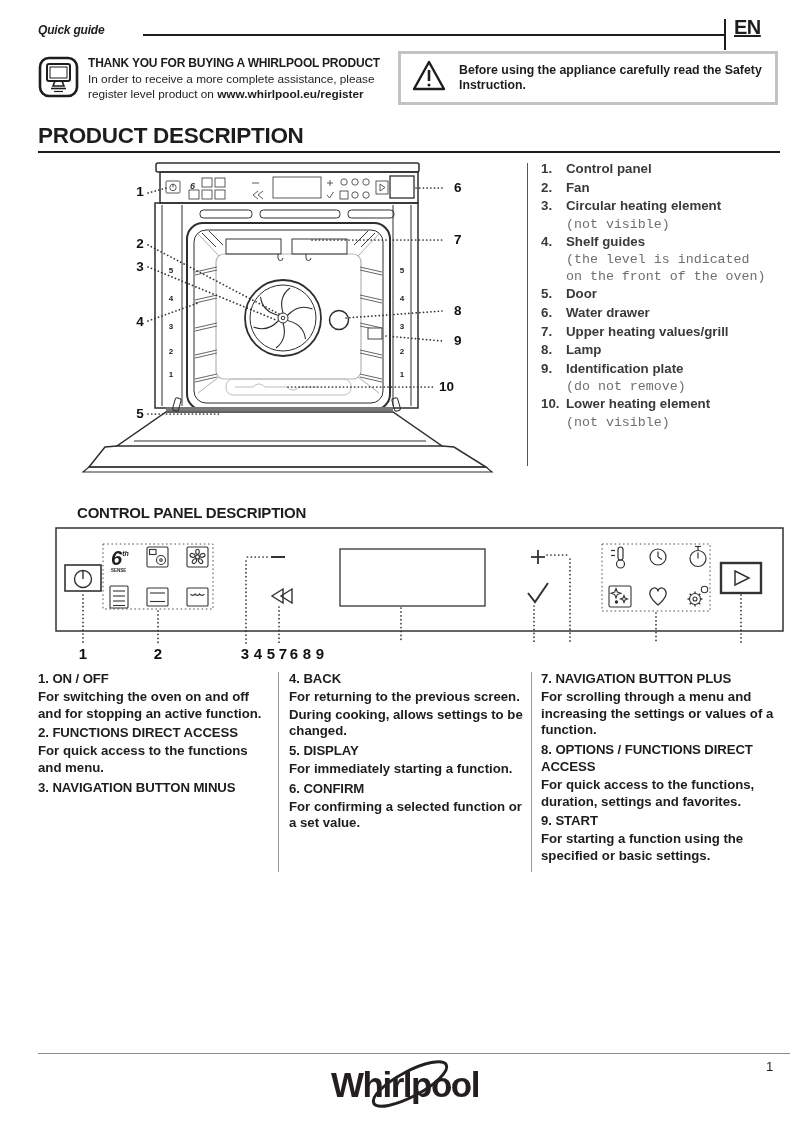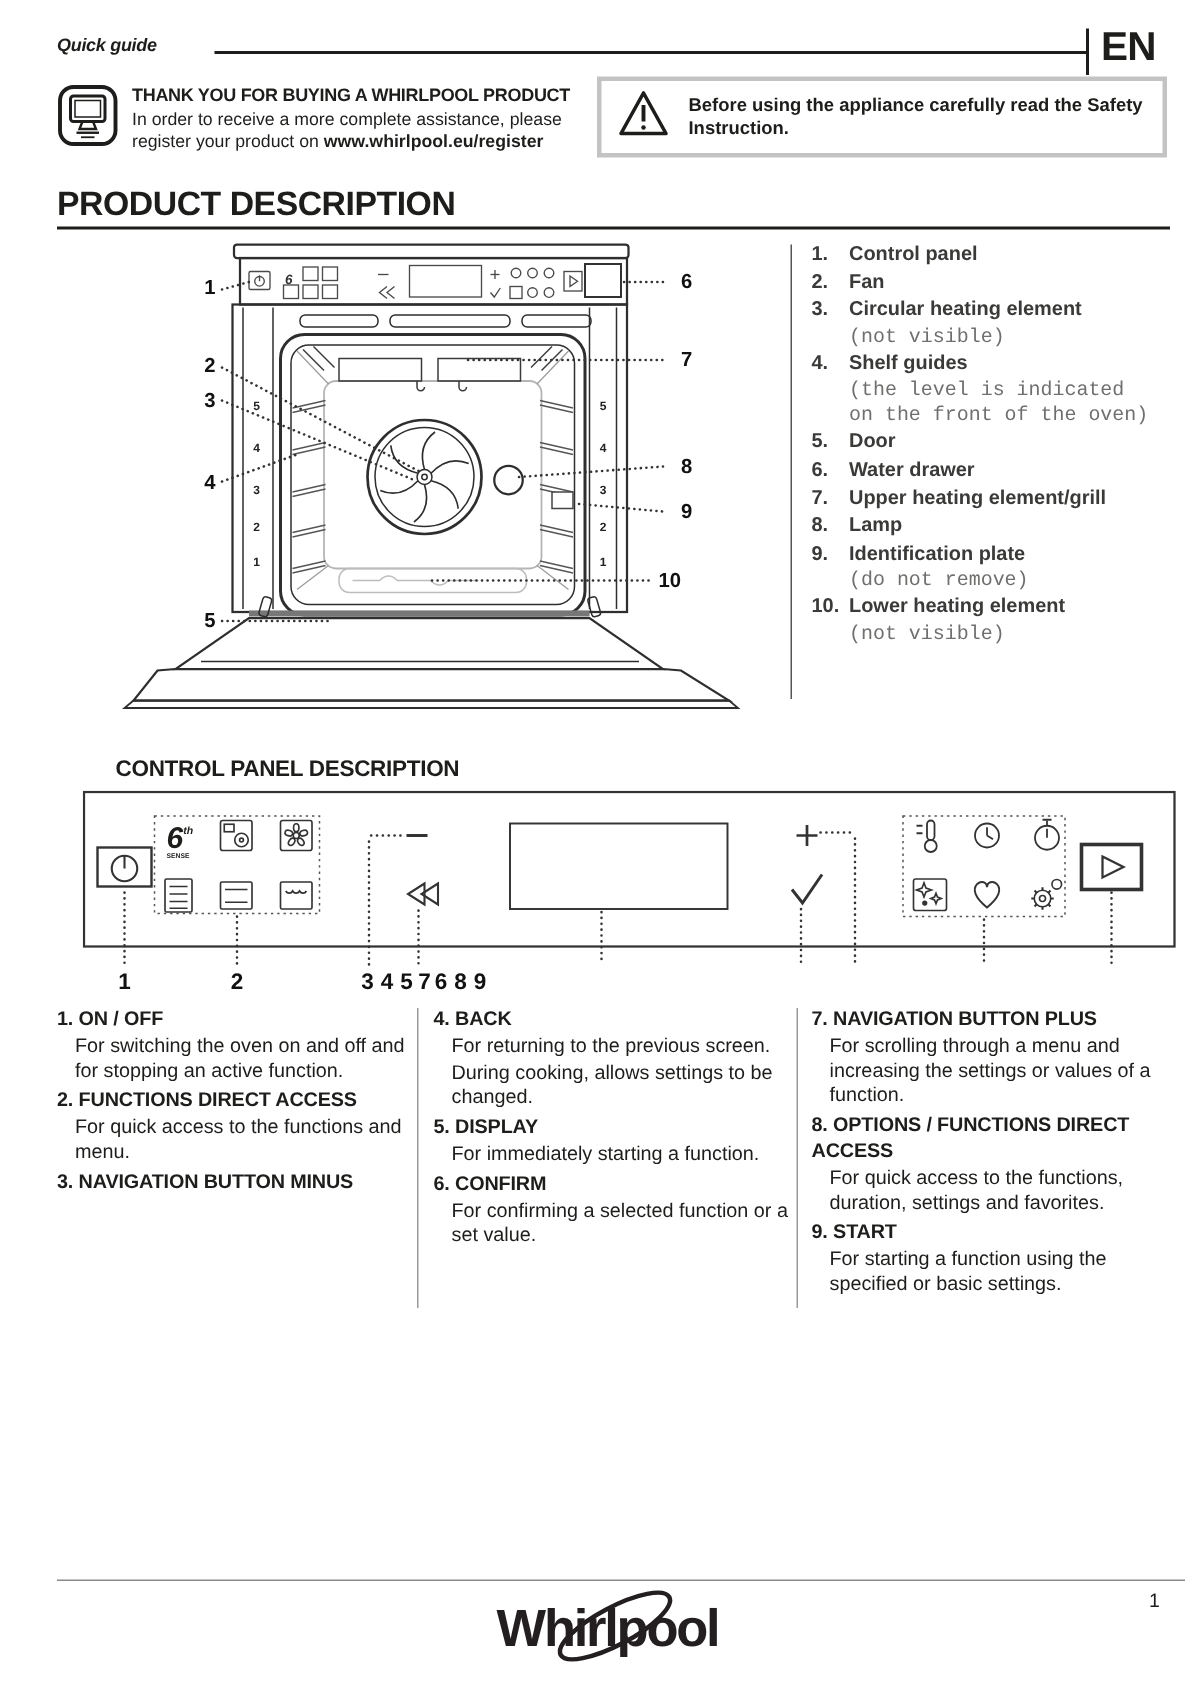--- a/index.html
+++ b/index.html
@@ -4,21 +4,21 @@
 <style>
   html,body{margin:0;padding:0;background:#ffffff;}
   .page{position:relative;width:802px;height:1134px;background:#fff;
         font-family:"Liberation Sans",sans-serif;color:#1d1d1b;overflow:hidden;}
   .abs{position:absolute;}
 
   
   .qg-title{left:38px;top:23px;font-size:12px;font-weight:bold;font-style:italic;letter-spacing:-0.2px;}
   .hdr-rule{left:143px;top:34px;width:581px;height:2px;background:#1d1d1b;}
   .hdr-vbar{left:724px;top:19px;width:2px;height:31px;background:#1d1d1b;}
-  .lang{left:734px;top:16px;font-size:27px;font-weight:800;letter-spacing:-0.5px;}
+  .lang{left:734px;top:16px;font-size:20px;font-weight:800;letter-spacing:-0.5px;text-decoration:underline;}
 
   
   .ty-icon{left:38px;top:56px;}
   .ty-text{left:88px;top:56px;width:310px;}
   .ty-title{font-size:12px;font-weight:bold;margin-bottom:2px;letter-spacing:-0.2px;}
   .ty-line{font-size:11.8px;line-height:14.5px;color:#1d1d1b;}
   .ty-bold{font-weight:bold;}
 
   
   .warn-box{left:398px;top:51px;width:374px;height:48px;border:3.5px solid #c3c3c3;background:#fff;
@@ -41,21 +41,21 @@
   
   .h2{left:38px;top:504px;font-size:15px;font-weight:700;letter-spacing:-0.2px;margin-left:39px;}
   .cp-svg{left:55px;top:527px;}
 
   
   .col{top:668px;font-size:13.2px;line-height:16.8px;color:#1d1d1b;}
   .col1{left:38px;width:236px;}
   .col2{left:289px;width:243px;}
   .col3{left:541px;width:250px;}
   .btn-h{font-weight:bold;font-size:13.2px;margin-top:3px;margin-bottom:1px;letter-spacing:-0.1px;}
-  .btn-d{margin:0 0 1px 12px;}
+  .btn-d{margin:0 0 1px 0;font-weight:bold;}
   .col-div{top:672px;width:1px;height:200px;background:#9a9a9a;}
   .cdiv1{left:278px;} .cdiv2{left:531px;}
 
   
   .ft-rule{left:38px;top:1053px;width:752px;height:1px;background:#8a8a8a;}
   .logo{left:305px;top:1058px;}
   .pg-num{left:766px;top:1059px;font-size:13px;color:#1d1d1b;}
 
   svg text{font-family:"Liberation Sans",sans-serif;}
   .callout-t{font-size:13.5px;font-weight:bold;fill:#111;}
@@ -78,21 +78,21 @@
       <rect x="9" y="8" width="23" height="17" rx="2" fill="none" stroke="#1d1d1b" stroke-width="2"></rect>
       <rect x="12" y="11" width="17" height="11" fill="none" stroke="#1d1d1b" stroke-width="1"></rect>
       <path d="M17,25 L15,30 L26,30 L24,25" fill="none" stroke="#1d1d1b" stroke-width="1.6"></path>
       <line x1="13" y1="32.5" x2="28" y2="32.5" stroke="#1d1d1b" stroke-width="1.6"></line>
       <line x1="16" y1="35.5" x2="25" y2="35.5" stroke="#1d1d1b" stroke-width="1.2"></line>
     </svg>
   </div>
   <div class="abs ty-text">
     <div class="ty-title">THANK YOU FOR BUYING A WHIRLPOOL PRODUCT</div>
     <div class="ty-line">In order to receive a more complete assistance, please</div>
-    <div class="ty-line"><span>register your product on </span><span class="ty-bold">www.whirlpool.eu/register</span></div>
+    <div class="ty-line"><span>register level product on </span><span class="ty-bold">www.whirlpool.eu/register</span></div>
   </div>
 
   <div class="abs warn-box">
     <span class="warn-tri">
       <svg width="36" height="34" viewBox="0 0 36 34">
         <path d="M18,3 L33,30 L3,30 Z" fill="none" stroke="#1d1d1b" stroke-width="2.4" stroke-linejoin="round"></path>
         <line x1="18" y1="11" x2="18" y2="22" stroke="#1d1d1b" stroke-width="2.6"></line>
         <circle cx="18" cy="26" r="1.5" fill="#1d1d1b"></circle>
       </svg>
     </span>
@@ -312,21 +312,21 @@
     <div class="pd-row">
         <span class="pd-num">6.</span>
         <div class="pd-body">
           <div class="pd-label">Water drawer</div>
           <div class="pd-note"></div>
         </div>
       </div>
     <div class="pd-row">
         <span class="pd-num">7.</span>
         <div class="pd-body">
-          <div class="pd-label">Upper heating element/grill</div>
+          <div class="pd-label">Upper heating values/grill</div>
           <div class="pd-note"></div>
         </div>
       </div>
     <div class="pd-row">
         <span class="pd-num">8.</span>
         <div class="pd-body">
           <div class="pd-label">Lamp</div>
           <div class="pd-note"></div>
         </div>
       </div>

